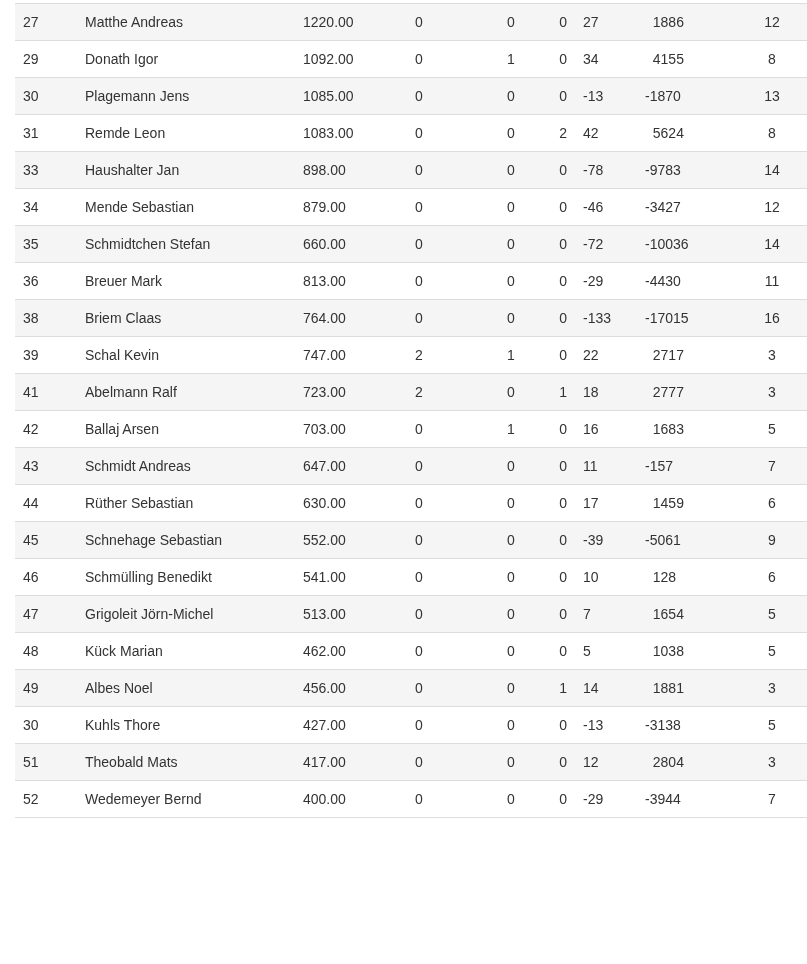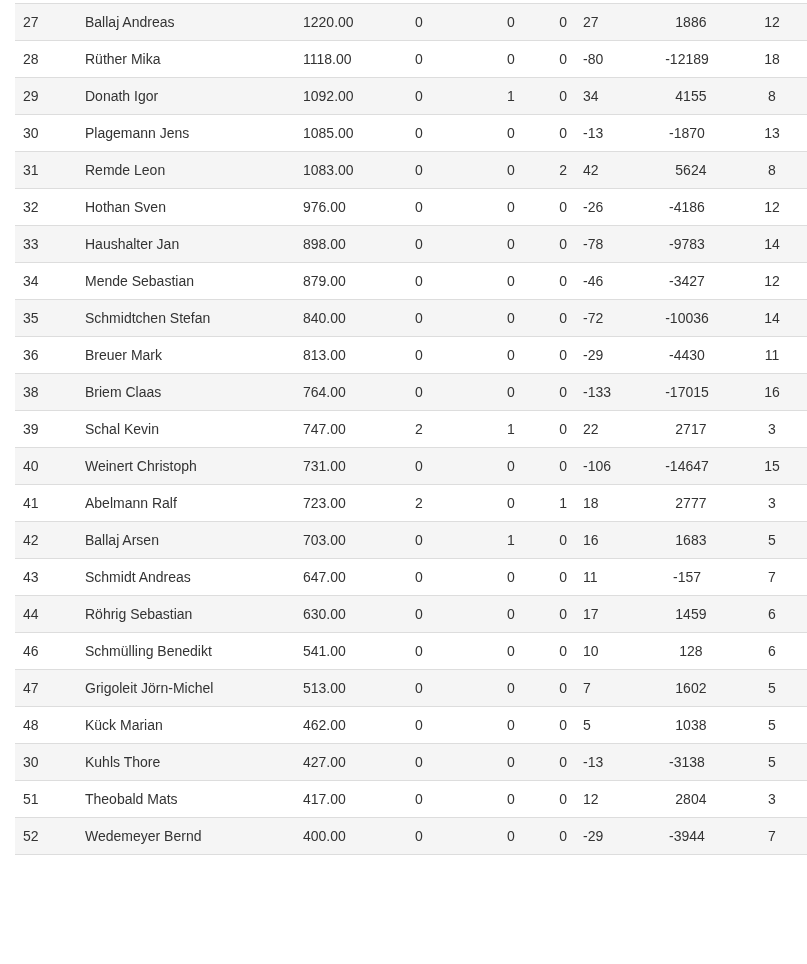--- a/index.html
+++ b/index.html
@@ -39,21 +39,21 @@
     border-bottom: 1px solid var(--line, #dddddd);
   }
   table.ranking tr:nth-child(odd) {
     background: var(--stripe, #f5f5f5);
   }
   table.ranking tr:nth-child(even) {
     background: var(--bg, #ffffff);
   }
   td.c1 { padding-left: 5px; }
   td.c6 { text-align: right; }
-  td.c8 { padding-left: 20px; text-align: center; }
+  td.c8 { padding-left: 20px; }
   td.c9 { text-align: center; }
 </style>
 </head>
 <body>
 
 <div class="table-wrap">
   <table class="ranking">
     <colgroup>
       <col style="width:62px">
         <col style="width:218px">
@@ -61,39 +61,28 @@
       <col style="width:92px">
         <col style="width:49px">
         <col style="width:27px">
       <col style="width:62px">
         <col style="width:100px">
         <col style="width:70px">
     </colgroup>
     <tbody id="rows">
         <tr>
     <td class="c1">27</td>
-    <td class="c2">Ballaj Andreas</td>
+    <td class="c2">Matthe Andreas</td>
     <td class="c3">1220.00</td>
     <td class="c4">0</td>
     <td class="c5">0</td>
     <td class="c6">0</td>
     <td class="c7">27</td>
     <td class="c8"> 1886</td>
     <td class="c9">12</td>
-  </tr>
-        <tr>
-    <td class="c1">28</td>
-    <td class="c2">Rüther Mika</td>
-    <td class="c3">1118.00</td>
-    <td class="c4">0</td>
-    <td class="c5">0</td>
-    <td class="c6">0</td>
-    <td class="c7">-80</td>
-    <td class="c8">-12189</td>
-    <td class="c9">18</td>
   </tr>
         <tr>
     <td class="c1">29</td>
     <td class="c2">Donath Igor</td>
     <td class="c3">1092.00</td>
     <td class="c4">0</td>
     <td class="c5">1</td>
     <td class="c6">0</td>
     <td class="c7">34</td>
     <td class="c8"> 4155</td>
@@ -115,31 +104,20 @@
     <td class="c2">Remde Leon</td>
     <td class="c3">1083.00</td>
     <td class="c4">0</td>
     <td class="c5">0</td>
     <td class="c6">2</td>
     <td class="c7">42</td>
     <td class="c8"> 5624</td>
     <td class="c9">8</td>
   </tr>
         <tr>
-    <td class="c1">32</td>
-    <td class="c2">Hothan Sven</td>
-    <td class="c3">976.00</td>
-    <td class="c4">0</td>
-    <td class="c5">0</td>
-    <td class="c6">0</td>
-    <td class="c7">-26</td>
-    <td class="c8">-4186</td>
-    <td class="c9">12</td>
-  </tr>
-        <tr>
     <td class="c1">33</td>
     <td class="c2">Haushalter Jan</td>
     <td class="c3">898.00</td>
     <td class="c4">0</td>
     <td class="c5">0</td>
     <td class="c6">0</td>
     <td class="c7">-78</td>
     <td class="c8">-9783</td>
     <td class="c9">14</td>
   </tr>
@@ -150,21 +128,21 @@
     <td class="c4">0</td>
     <td class="c5">0</td>
     <td class="c6">0</td>
     <td class="c7">-46</td>
     <td class="c8">-3427</td>
     <td class="c9">12</td>
   </tr>
         <tr>
     <td class="c1">35</td>
     <td class="c2">Schmidtchen Stefan</td>
-    <td class="c3">840.00</td>
+    <td class="c3">660.00</td>
     <td class="c4">0</td>
     <td class="c5">0</td>
     <td class="c6">0</td>
     <td class="c7">-72</td>
     <td class="c8">-10036</td>
     <td class="c9">14</td>
   </tr>
         <tr>
     <td class="c1">36</td>
     <td class="c2">Breuer Mark</td>
@@ -192,31 +170,20 @@
     <td class="c2">Schal Kevin</td>
     <td class="c3">747.00</td>
     <td class="c4">2</td>
     <td class="c5">1</td>
     <td class="c6">0</td>
     <td class="c7">22</td>
     <td class="c8"> 2717</td>
     <td class="c9">3</td>
   </tr>
         <tr>
-    <td class="c1">40</td>
-    <td class="c2">Weinert Christoph</td>
-    <td class="c3">731.00</td>
-    <td class="c4">0</td>
-    <td class="c5">0</td>
-    <td class="c6">0</td>
-    <td class="c7">-106</td>
-    <td class="c8">-14647</td>
-    <td class="c9">15</td>
-  </tr>
-        <tr>
     <td class="c1">41</td>
     <td class="c2">Abelmann Ralf</td>
     <td class="c3">723.00</td>
     <td class="c4">2</td>
     <td class="c5">0</td>
     <td class="c6">1</td>
     <td class="c7">18</td>
     <td class="c8"> 2777</td>
     <td class="c9">3</td>
   </tr>
@@ -237,61 +204,83 @@
     <td class="c3">647.00</td>
     <td class="c4">0</td>
     <td class="c5">0</td>
     <td class="c6">0</td>
     <td class="c7">11</td>
     <td class="c8">-157</td>
     <td class="c9">7</td>
   </tr>
         <tr>
     <td class="c1">44</td>
-    <td class="c2">Röhrig Sebastian</td>
+    <td class="c2">Rüther Sebastian</td>
     <td class="c3">630.00</td>
     <td class="c4">0</td>
     <td class="c5">0</td>
     <td class="c6">0</td>
     <td class="c7">17</td>
     <td class="c8"> 1459</td>
     <td class="c9">6</td>
   </tr>
         <tr>
+    <td class="c1">45</td>
+    <td class="c2">Schnehage Sebastian</td>
+    <td class="c3">552.00</td>
+    <td class="c4">0</td>
+    <td class="c5">0</td>
+    <td class="c6">0</td>
+    <td class="c7">-39</td>
+    <td class="c8">-5061</td>
+    <td class="c9">9</td>
+  </tr>
+        <tr>
     <td class="c1">46</td>
     <td class="c2">Schmülling Benedikt</td>
     <td class="c3">541.00</td>
     <td class="c4">0</td>
     <td class="c5">0</td>
     <td class="c6">0</td>
     <td class="c7">10</td>
     <td class="c8"> 128</td>
     <td class="c9">6</td>
   </tr>
         <tr>
     <td class="c1">47</td>
     <td class="c2">Grigoleit Jörn-Michel</td>
     <td class="c3">513.00</td>
     <td class="c4">0</td>
     <td class="c5">0</td>
     <td class="c6">0</td>
     <td class="c7">7</td>
-    <td class="c8"> 1602</td>
+    <td class="c8"> 1654</td>
     <td class="c9">5</td>
   </tr>
         <tr>
     <td class="c1">48</td>
     <td class="c2">Kück Marian</td>
     <td class="c3">462.00</td>
     <td class="c4">0</td>
     <td class="c5">0</td>
     <td class="c6">0</td>
     <td class="c7">5</td>
     <td class="c8"> 1038</td>
     <td class="c9">5</td>
+  </tr>
+        <tr>
+    <td class="c1">49</td>
+    <td class="c2">Albes Noel</td>
+    <td class="c3">456.00</td>
+    <td class="c4">0</td>
+    <td class="c5">0</td>
+    <td class="c6">1</td>
+    <td class="c7">14</td>
+    <td class="c8"> 1881</td>
+    <td class="c9">3</td>
   </tr>
         <tr>
     <td class="c1">30</td>
     <td class="c2">Kuhls Thore</td>
     <td class="c3">427.00</td>
     <td class="c4">0</td>
     <td class="c5">0</td>
     <td class="c6">0</td>
     <td class="c7">-13</td>
     <td class="c8">-3138</td>

